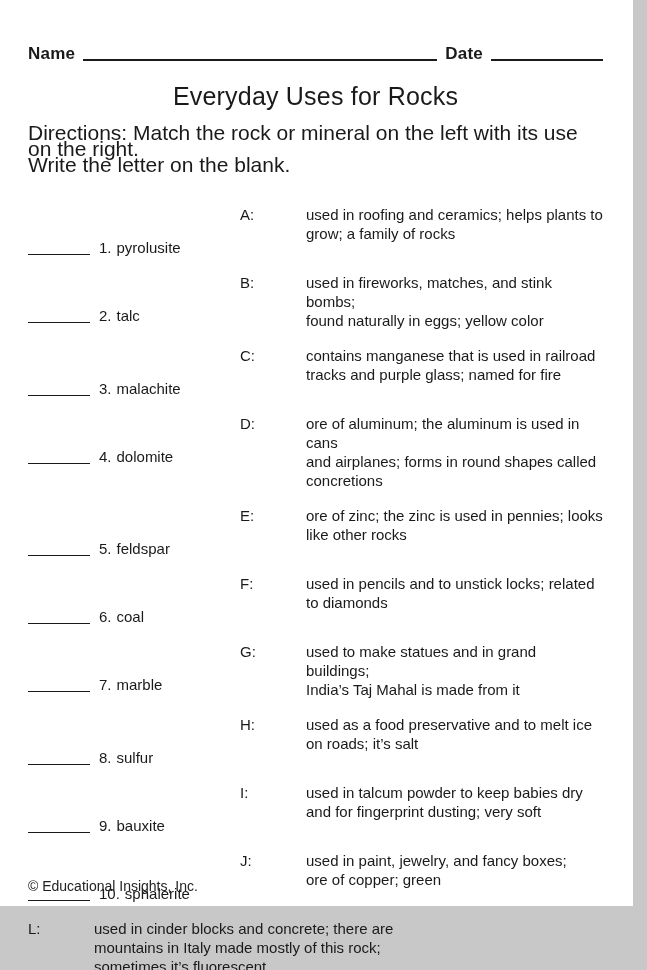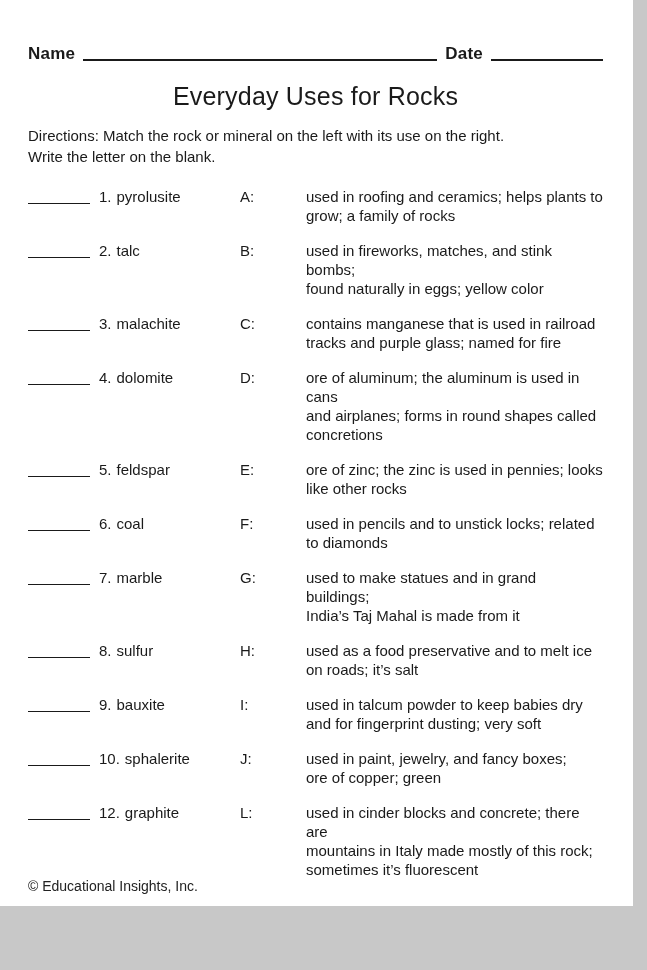--- a/index.html
+++ b/index.html
@@ -41,23 +41,23 @@
     margin: 0 0 3px 8px;
   }
   h1.title {
     font-size: 25px;
     font-weight: 400;
     text-align: center;
     margin: 18px 0 14px 0;
     letter-spacing: 0.2px;
   }
   .directions {
-    font-size: 15px;
-    line-height: 21px;
-    margin: 0 0 20px 0;
+    font-size: 21px;
+    line-height: 16px;
+    margin: 0 0 32px 0;
     white-space: pre-line;
   }
   .rows { }
   .row {
     display: flex;
     align-items: flex-start;
     margin-bottom: 16px;
     font-size: 15px;
     line-height: 19px;
   }
@@ -73,20 +73,21 @@
     border-bottom: 1.5px solid #1a1a1a;
     margin: 0 9px 2px 0;
     height: 13px;
   }
   .num {
     margin-right: 5px;
     white-space: nowrap;
   }
   .rock {
     white-space: nowrap;
+    margin-top: 33px;
   }
   .right {
     flex: 1;
     display: flex;
     align-items: flex-start;
   }
   .letter {
     width: 22px;
     flex: none;
   }
@@ -248,25 +249,20 @@
       </div>
       <div class="right">
         <span class="letter">J:</span>
         <span class="use">used in paint, jewelry, and fancy boxes;
 ore of copper; green</span>
       </div>
     </div>
 
 
     <div class="row">
-      <div class="left">
-        <span class="ans-blank"></span>
-        <span class="num">12.</span>
-        <span class="rock">graphite</span>
-      </div>
       <div class="right">
         <span class="letter">L:</span>
         <span class="use">used in cinder blocks and concrete; there are
 mountains in Italy made mostly of this rock;
 sometimes it’s fluorescent</span>
       </div>
     </div>
 
   </div>
 

